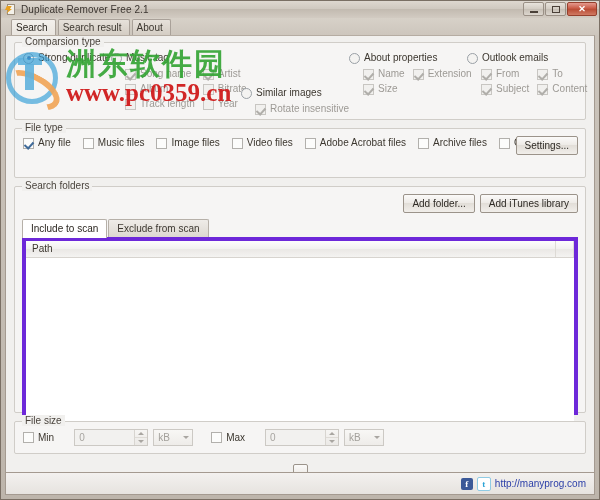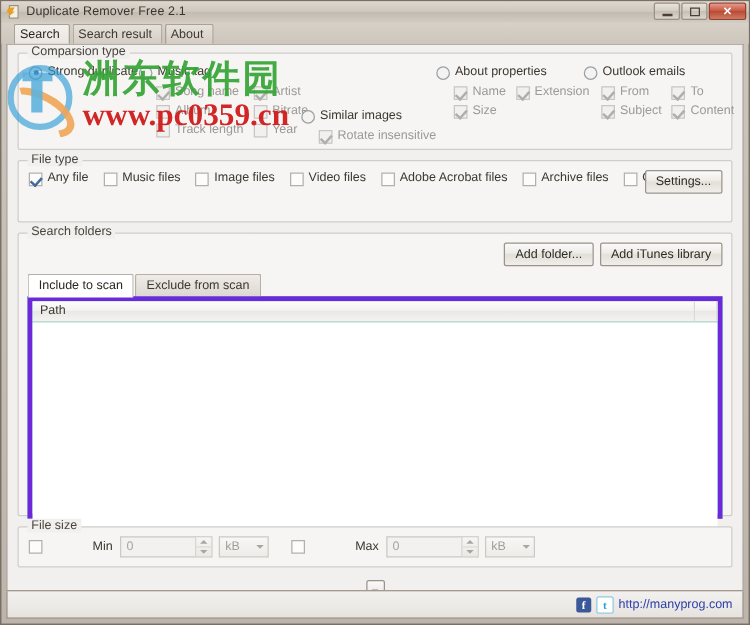--- a/index.html
+++ b/index.html
@@ -382,21 +382,21 @@
     font-size: 10px;
     color: #a3a09b;
     justify-content: space-between;
     text-align: center;
   }
   .combo .cb-arrow {
     width: 13px;
     display: flex; align-items: center; justify-content: center;
     height: 100%;
   }
-  .fsrow .cb { margin-right: 6px; gap: 36px; }
+  .fsrow .cb { margin-right: 20px; }
 
   .start-wrap {
     display: flex;
     justify-content: center;
     align-items: center;
     gap: 2px;
     margin-top: 10px;
   }
   .start-btn {
     width: 100px;

